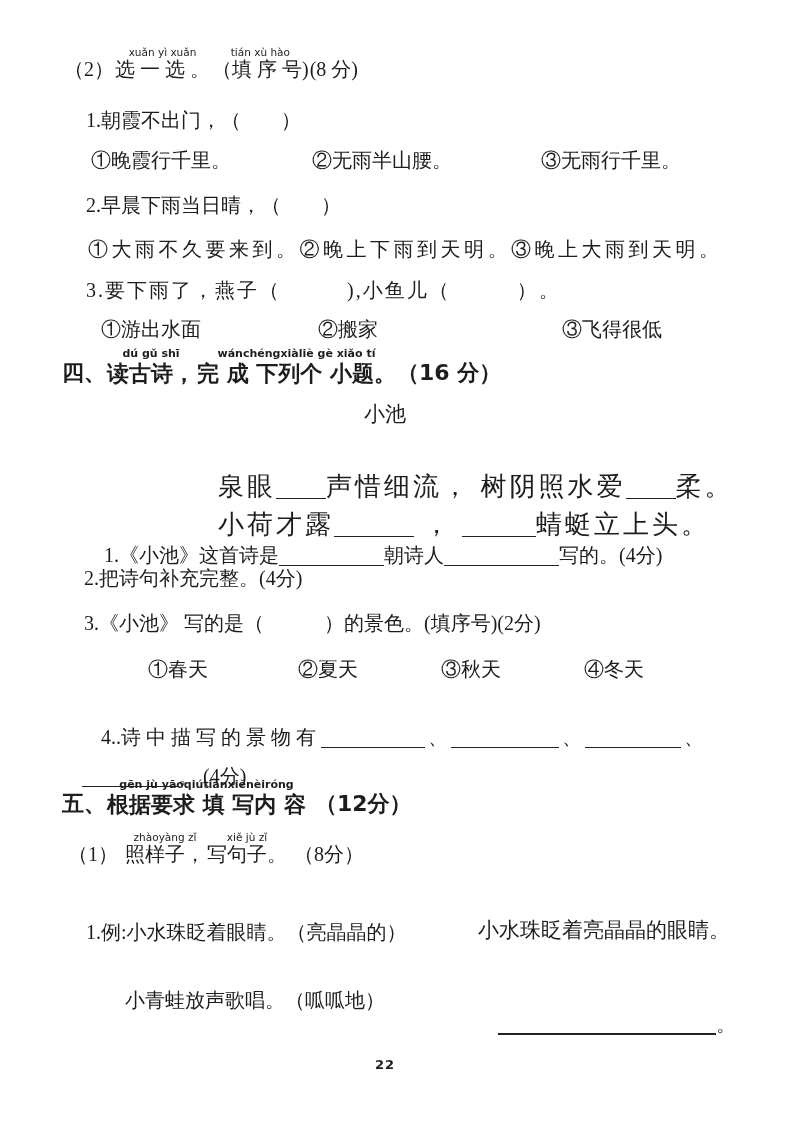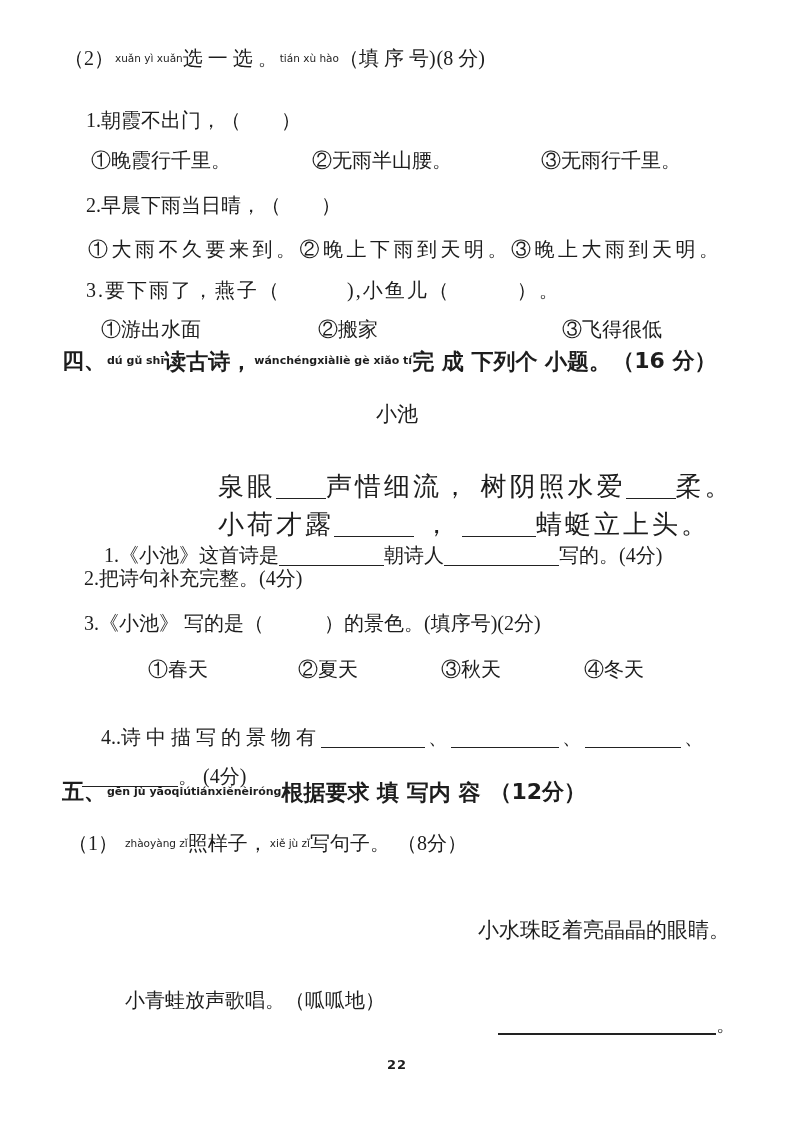--- a/index.html
+++ b/index.html
@@ -5,36 +5,36 @@
   * { margin:0; padding:0; box-sizing:border-box; }
   html,body { background:#e8e8e8; }
   body { font-family:"Liberation Serif","DejaVu Serif",serif; }
   .page {
     position:relative; width:793px; height:1121px; margin:0 auto;
     background:#ffffff; color:#1d1d1d; overflow:hidden;
   }
   .line { position:absolute; white-space:pre; font-size:20px; line-height:1.2; }
   .hdr { display:flex; align-items:flex-end; }
   .seg { display:block; }
-  .ruby { display:inline-flex; flex-direction:row; align-items:center; margin:0 1px; }
+  .ruby { display:inline-flex; flex-direction:column; align-items:center; margin:0 1px; }
   .pin {
     display:block; text-align:center; font-family:"DejaVu Sans","Liberation Sans",sans-serif;
     font-weight:400; font-size:10.5px; line-height:1.15; letter-spacing:0; white-space:pre;
   }
   .rb { display:block; line-height:1.15; }
   .bold-hdr { font-family:"DejaVu Sans","Liberation Sans",sans-serif; font-weight:700; font-size:22px; }
   .bold-hdr .pin { font-weight:700; font-size:11px; }
   .serif-hdr { font-size:20px; }
   .blank { display:inline-block; border-bottom:1.6px solid #222; height:20px; vertical-align:-4px; }
   .blank2 { border-bottom-width:2px; }
   .sep { display:inline-block; margin:0 3px; }
   .ls2 { letter-spacing:2px; }
   .ls4 { letter-spacing:3.5px; }
   .poem { font-size:26px; letter-spacing:3px; }
-  .center { left:16px; width:762px; text-align:center; }
+  .center { left:4px; width:762px; text-align:center; }
   .pagenum { font-family:"DejaVu Sans","Liberation Sans",sans-serif; font-weight:700; font-size:13px; letter-spacing:1px; }
 </style>
 </head>
 <body>
 
 <div class="page">
 
   <div class="line hdr serif-hdr" style="left:64px; top:46px;">
     <span class="seg">（2）</span>
     <span class="ruby">
@@ -115,20 +115,21 @@
       <span class="pin">zhàoyàng zǐ</span>
       <span class="rb">照样子，</span>
     </span>
     <span class="ruby">
       <span class="pin">xiě jù zǐ</span>
       <span class="rb">写句子。</span>
     </span>
     <span class="seg" style="margin-left:6px">（8分）</span>
   </div>
 
+  <div class="line" style="left:86px; top:920px;">1.例:小水珠眨着眼睛。（亮晶晶的）</div>
   <div class="line" style="left:478px; top:918px; font-size:21px;text-align:center;">小水珠眨着亮晶晶的眼睛。</div>
 
   <div class="line" style="left:125px; top:988px;">小青蛙放声歌唱。（呱呱地）</div>
   <div class="line" style="left:478px; top:988px;">
     <span class="blank blank2" style="width:218px"></span><span>。</span>
   </div>
 
   <div class="line center pagenum" style="top:1057px;">22</div>
 
 </div>

